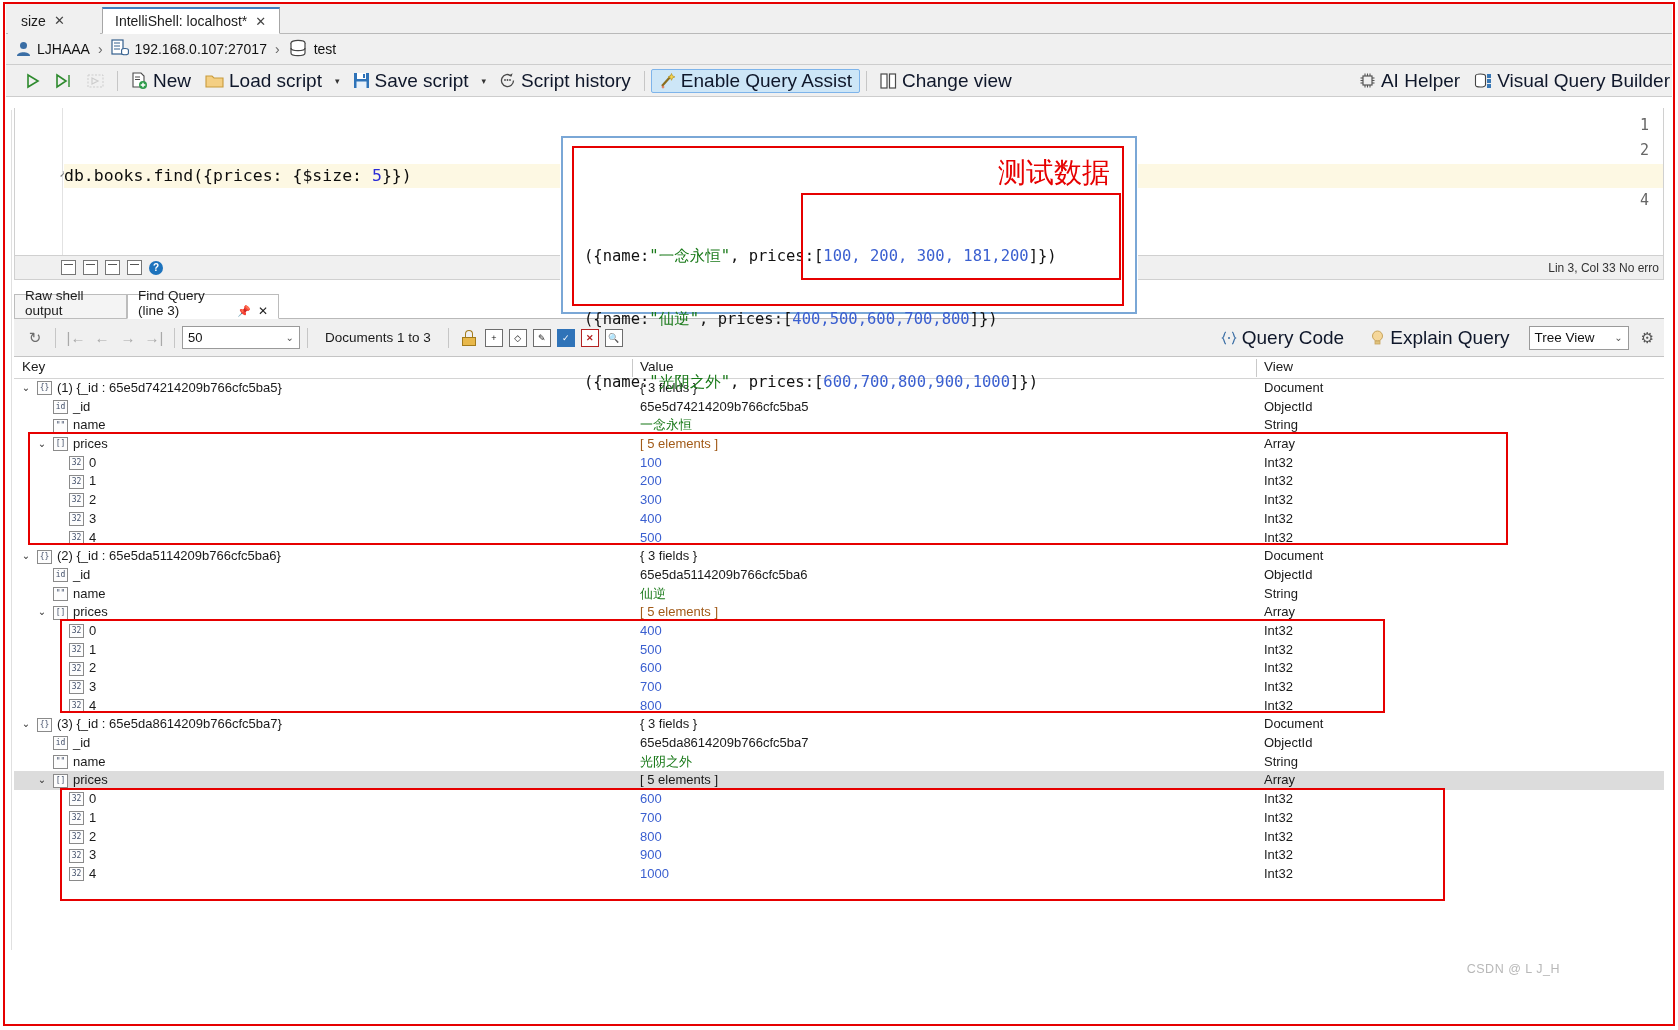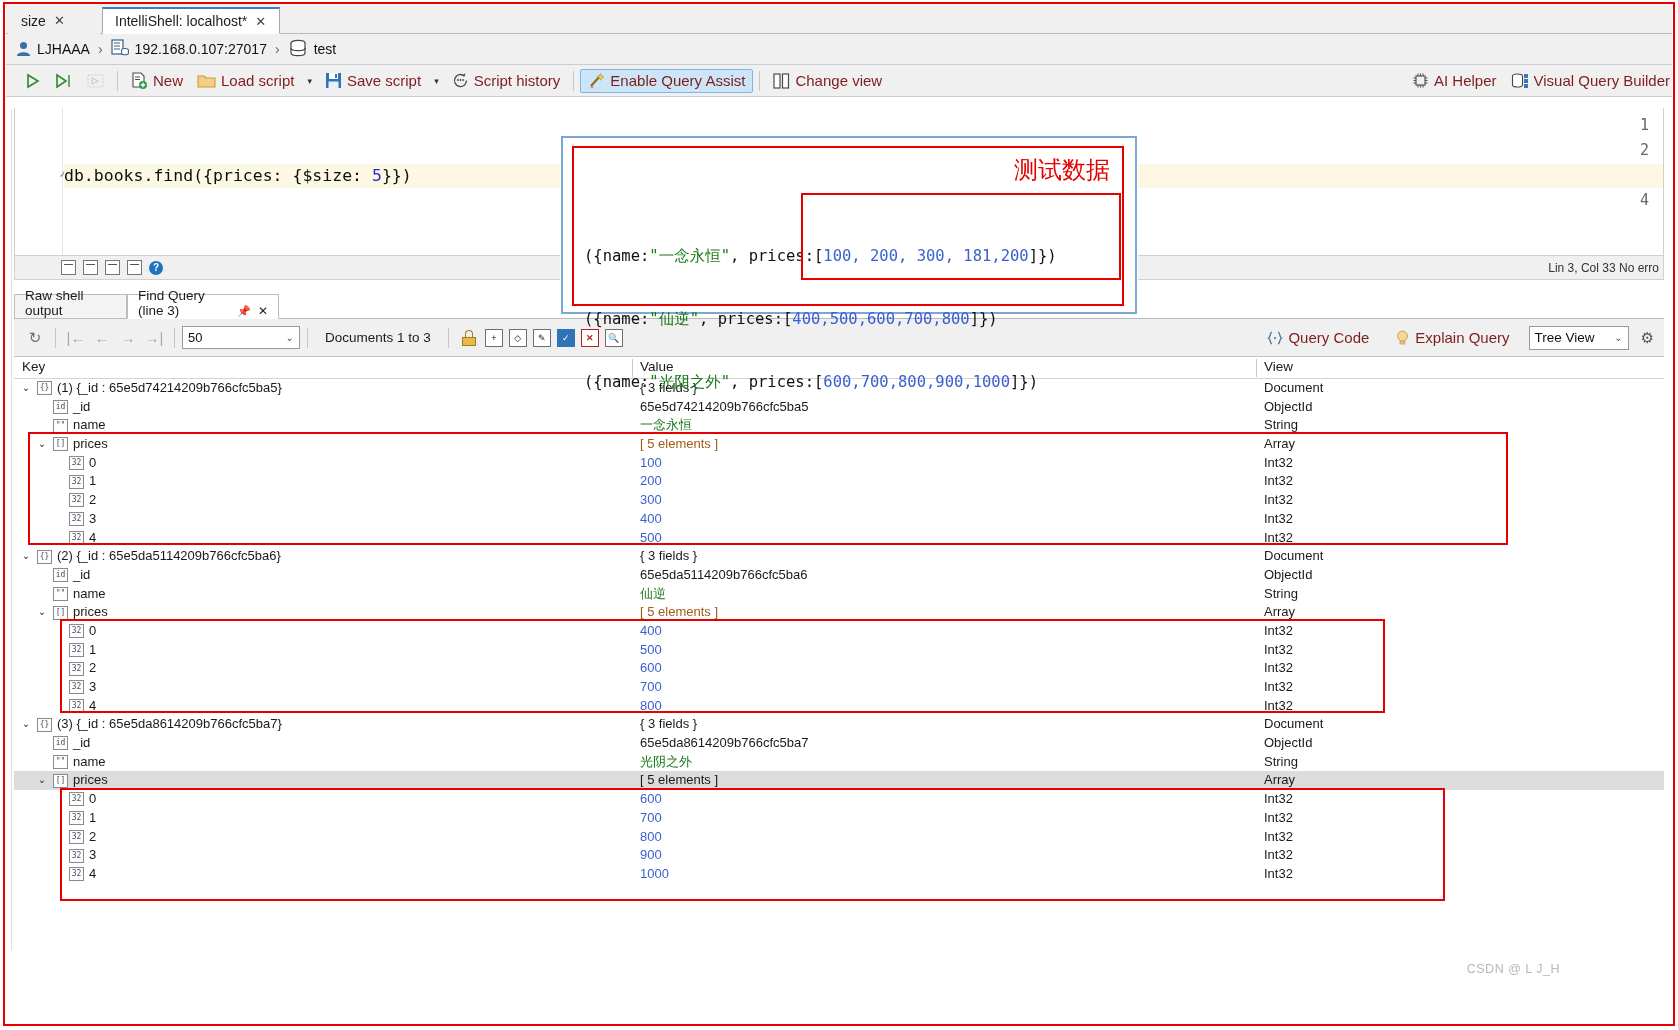--- a/index.html
+++ b/index.html
@@ -68,21 +68,21 @@
     position: absolute; left: 6px; top: 65px;
     width: 1666px; height: 32px;
     background: #f0f0f0;
     display: flex; align-items: center;
     padding-left: 12px;
     border-bottom: 1px solid #cdcdcd;
   }
   .tb-item {
     display: flex; align-items: center; gap: 5px;
     height: 24px; padding: 0 7px;
-    font-size: 15px; color: #7f1d1d;
+    font-size: 19px; color: #0f172a;
     white-space: nowrap;
   }
   .tb-item.highlight {
     background: #cde6f7;
     border: 1px solid #7eb4ea;
     border-radius: 2px;
   }
   .tb-sep {
     width: 1px; height: 20px; background: #c6c6c6; margin: 0 6px;
   }
@@ -248,21 +248,21 @@
     z-index: 30;
   }
   .anno-inner {
     position: absolute; left: 9px; top: 8px;
     width: 552px; height: 160px;
     border: 2px solid #e60000;
     background: #ffffff;
   }
   .anno-title {
     position: absolute; right: 12px; top: 6px;
-    color: #e60000; font-size: 24px;
+    color: #e60000; font-size: 28px;
     font-family: "DejaVu Sans", sans-serif;
   }
   .anno-code {
     position: absolute; left: 10px; top: 56px;
     font-family: "DejaVu Sans Mono", monospace;
     font-size: 15.5px; line-height: 21px; white-space: pre;
     color: #111;
   }
   .anno-code .s-green { color: #1a7a1a; }
   .anno-code .s-blue  { color: #3a5fd0; }

